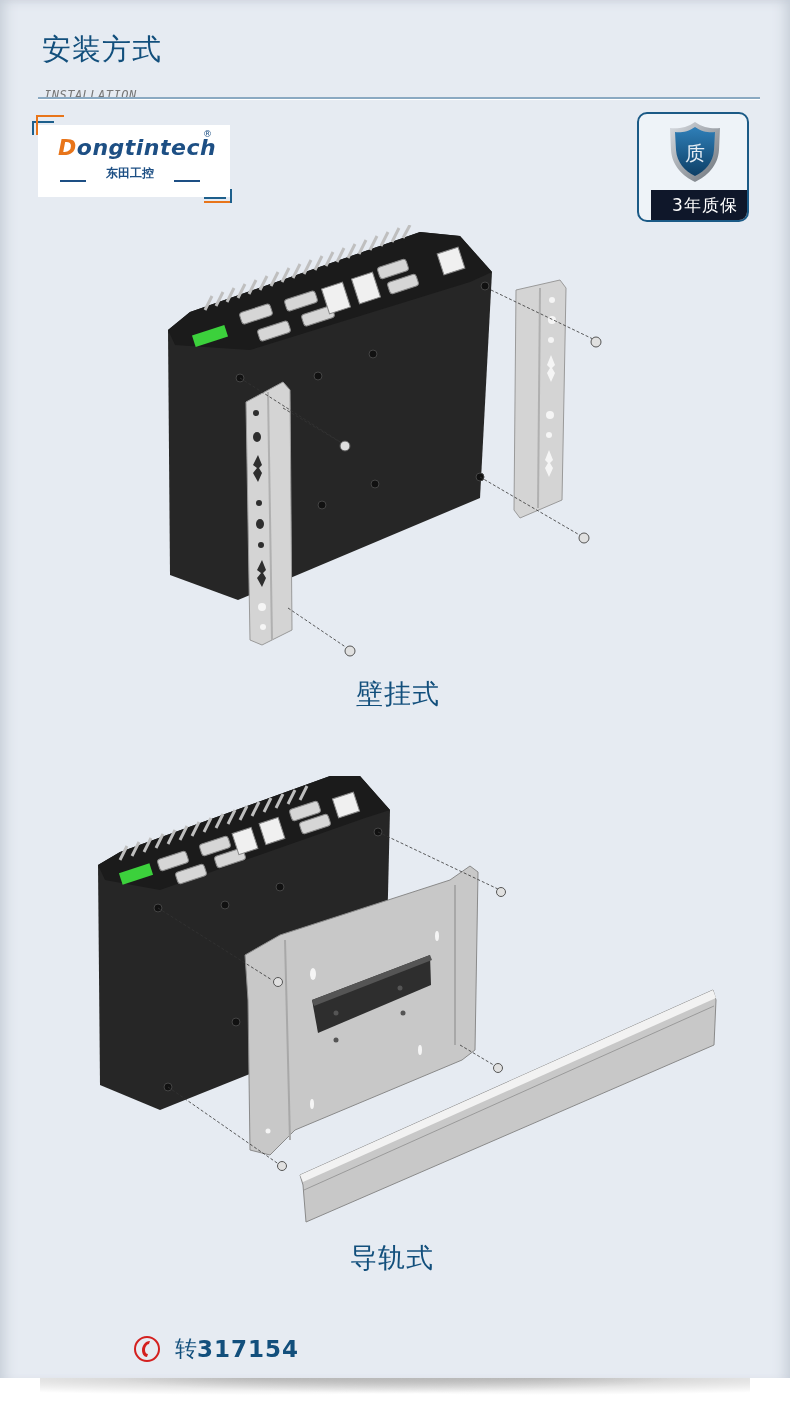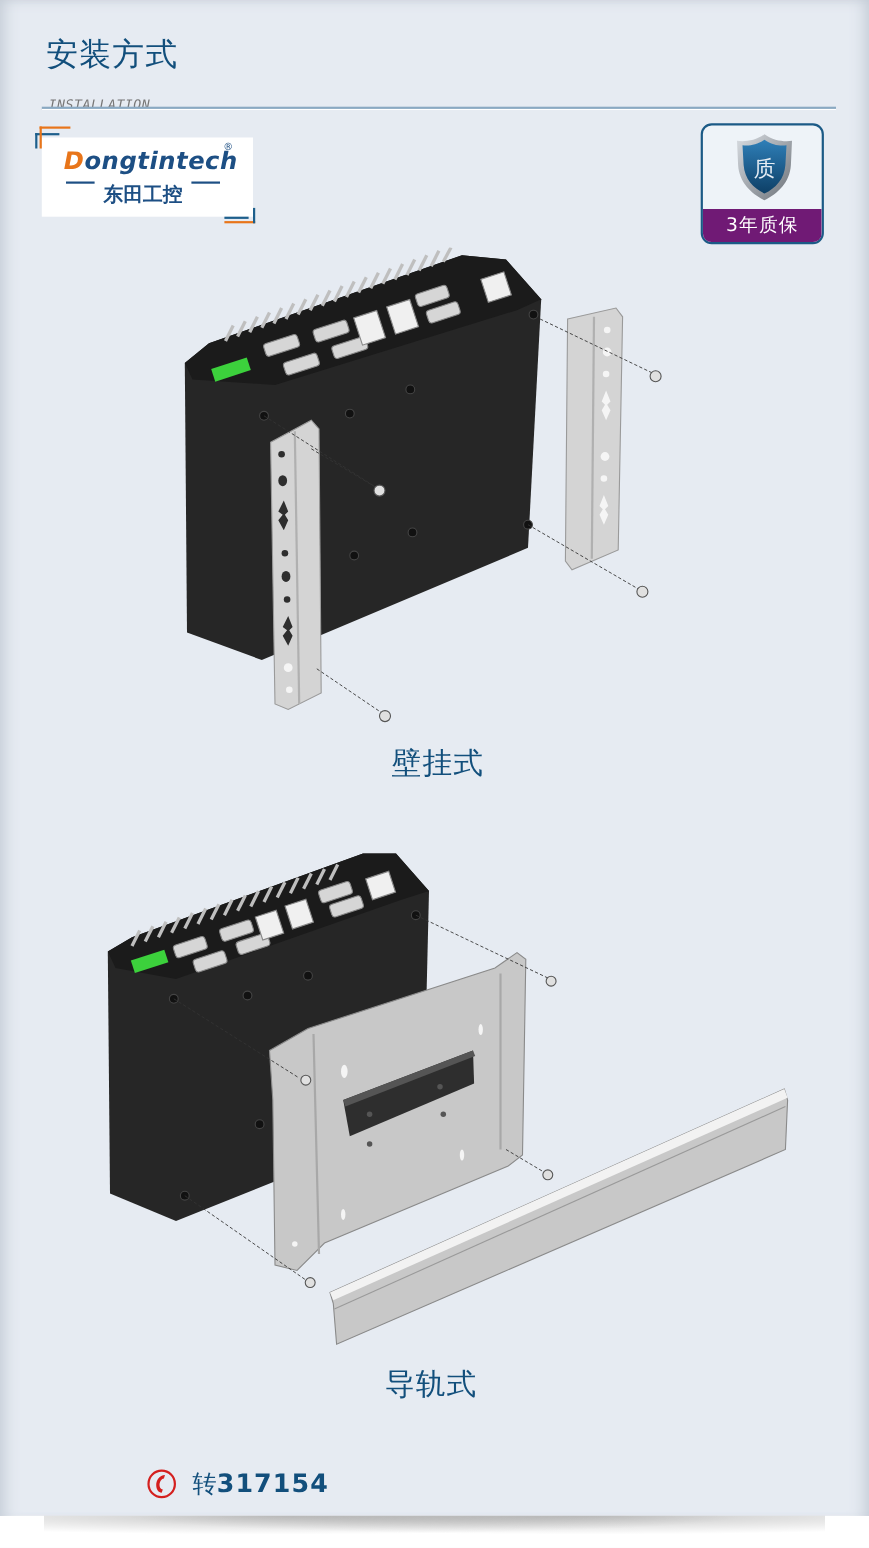--- a/index.html
+++ b/index.html
@@ -26,27 +26,27 @@
   .logo .corner-tl1 { position: absolute; left: -2px; top: -10px; width: 28px; height: 2px; background: #e8751a; }
   .logo .corner-tl2 { position: absolute; left: -2px; top: -10px; width: 2px; height: 20px; background: #e8751a; }
   .logo .corner-tl3 { position: absolute; left: -6px; top: -4px; width: 22px; height: 2px; background: #1d5f8c; }
   .logo .corner-tl4 { position: absolute; left: -6px; top: -4px; width: 2px; height: 14px; background: #1d5f8c; }
   .logo .corner-br1 { position: absolute; right: -2px; bottom: -6px; width: 28px; height: 2px; background: #e8751a; }
   .logo .corner-br2 { position: absolute; right: -2px; bottom: -6px; width: 2px; height: 14px; background: #1d5f8c; }
   .logo .corner-br3 { position: absolute; right: 4px; bottom: -2px; width: 22px; height: 2px; background: #1d5f8c; }
   .logo-en { position: absolute; left: 20px; top: 10px; font-size: 22px; font-style: italic; font-weight: bold; color: #1d4f84; letter-spacing: 0.5px; }
   .logo-en .first { color: #e8751a; }
   .logo-reg { position: absolute; left: 165px; top: 4px; font-size: 9px; color: #1d4f84; }
-  .logo-cn { position: absolute; left: 22px; top: 40px; font-size: 18px; font-weight: bold; color: #1d4f84; display: flex; align-items: flex-start; gap: 8px; }
+  .logo-cn { position: absolute; left: 22px; top: 40px; font-size: 12px; font-weight: bold; color: #1d4f84; display: flex; align-items: flex-end; gap: 20px; }
   .logo-cn .dash { display: inline-block; width: 26px; height: 2px; background: #1d4f84; }
 
   
   .badge { position: absolute; left: 637px; top: 112px; width: 112px; height: 110px; border: 2px solid #1b5a86; border-radius: 10px; background: #eef3f8; overflow: hidden; }
   .badge .shield { position: absolute; left: 28px; top: 6px; width: 56px; height: 64px; }
-  .badge .band { position: absolute; left: 0; bottom: 0; width: 100%; height: 30px; background: #701a75; color: #fff; font-size: 17px; text-align: center; line-height: 30px; letter-spacing: 1px; }
+  .badge .band { position: absolute; left: 12px; bottom: 0; width: 100%; height: 30px; background: #0f172a; color: #fff; font-size: 17px; text-align: center; line-height: 30px; letter-spacing: 1px; }
 
   
   .illus { position: absolute; }
   .caption { position: absolute; font-size: 27px; color: #124f7c; letter-spacing: 1px; }
 
   .hotline { position: absolute; left: 133px; top: 1333px; display: flex; align-items: center; height: 32px; }
   .hotline .phone-icon { width: 28px; height: 28px; margin-right: 4px; }
   .hotline .label { font-size: 22px; color: #124f7c; }
   .hotline .num { font-size: 23px; font-weight: bold; color: #124f7c; letter-spacing: 1px; }
   .hotline .ext { font-size: 22px; color: #124f7c; margin-left: 10px; }

